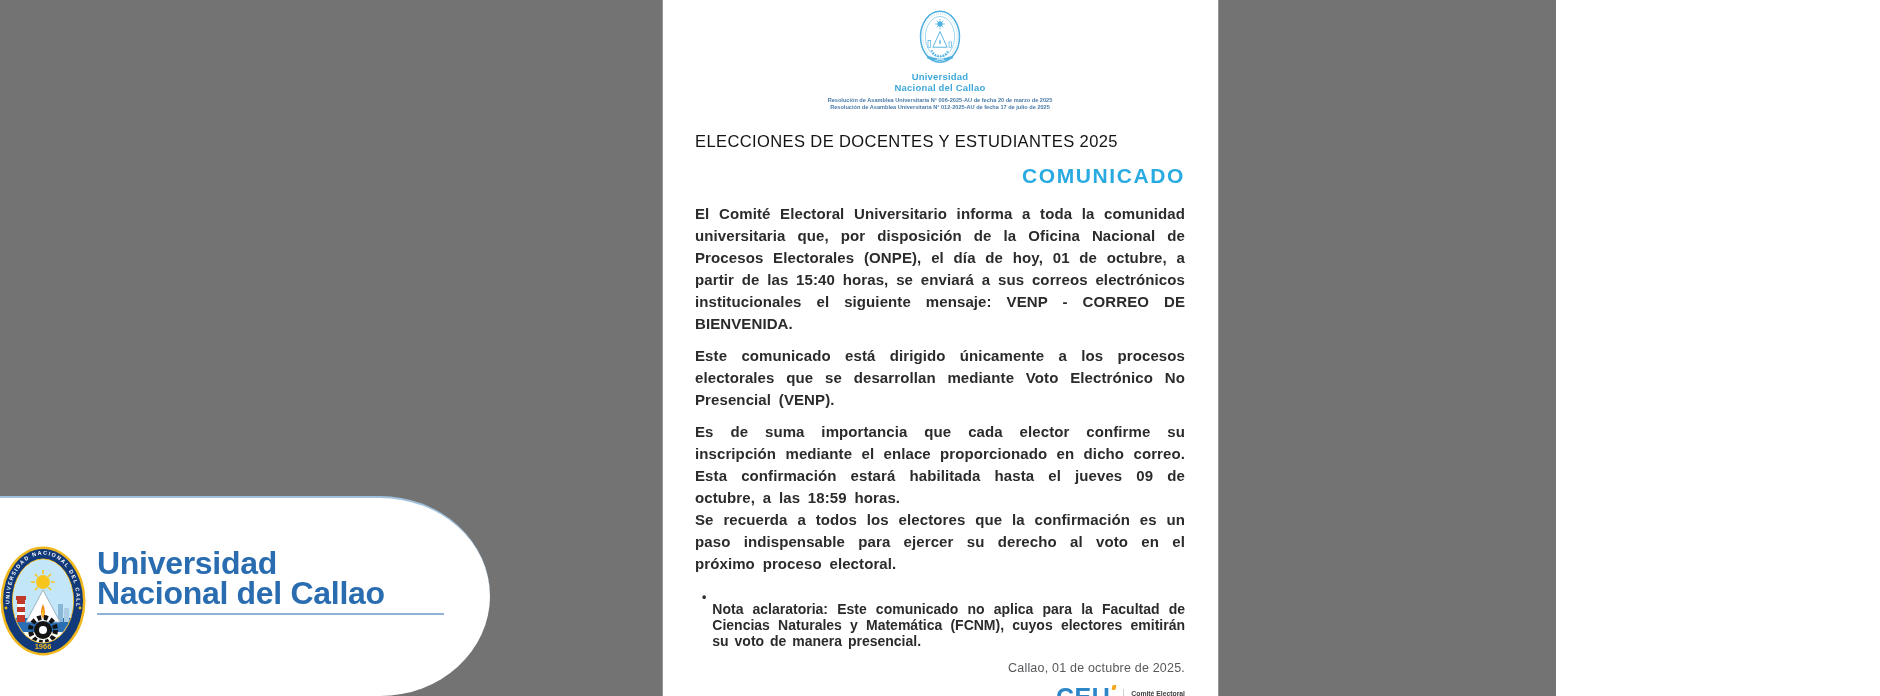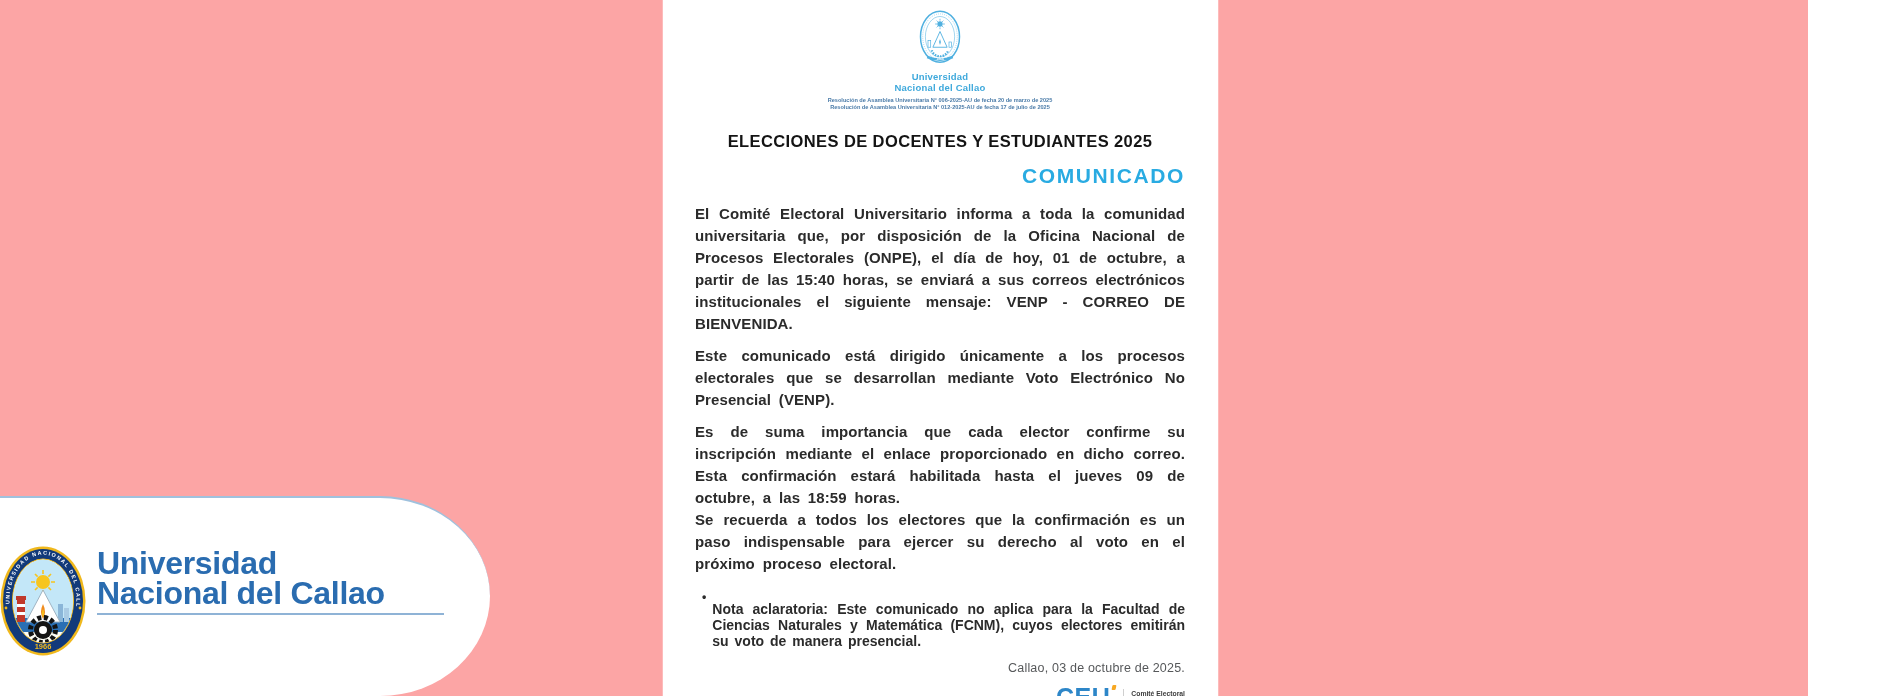--- a/index.html
+++ b/index.html
@@ -1,21 +1,21 @@
 <!DOCTYPE html>
 <html><head>
 <meta charset="utf-8">
 <style>
   * { margin:0; padding:0; box-sizing:border-box; }
   html,body { width:1880px; height:696px; }
   body { font-family:"Liberation Sans", sans-serif; }
 
   .stage {
-    position:relative; width:1808px; height:696px;
-    background:#fca5a5; overflow:hidden;
+    position:relative; width:1556px; height:696px;
+    background:#737373; overflow:hidden;
   }
 
   
   .doc-panel {
     position:absolute; left:663px; top:0; width:555px; height:696px;
     background:#ffffff;
     box-shadow:0 0 0 1px rgba(255,255,255,0.25);
   }
   .doc-inner { padding:0 33px 0 32px; }
 
@@ -24,21 +24,21 @@
   .doc-univ-name {
     margin-top:2px; text-align:center; font-weight:700;
     font-size:9.5px; line-height:11px; color:#3fa9dc; letter-spacing:0.2px;
   }
   .doc-res {
     margin-top:4px; text-align:center; font-weight:700;
     font-size:5.6px; line-height:6.8px; color:#4a7ba8;
   }
 
   .doc-title {
-    margin-top:21px; text-align:center; font-weight:700;
+    margin-top:21px; text-align:left; font-weight:400;
     font-size:16.5px; letter-spacing:0.4px; color:#141414;
   }
   .doc-subtitle {
     margin-top:13px; text-align:right; font-weight:700;
     font-size:21px; letter-spacing:1.6px; color:#29abe2;
   }
 
   .doc-body { margin-top:15px; }
   .para {
     font-size:15px; line-height:22px; font-weight:700; color:#2b2b2b;
@@ -158,21 +158,21 @@
         <p class="para">Este comunicado está dirigido únicamente a los procesos electorales que se desarrollan mediante Voto Electrónico No Presencial (VENP).</p>
         <p class="para tight">Es de suma importancia que cada elector confirme su inscripción mediante el enlace proporcionado en dicho correo. Esta confirmación estará habilitada hasta el jueves 09 de octubre, a las 18:59 horas.</p>
         <p class="para tight">Se recuerda a todos los electores que la confirmación es un paso indispensable para ejercer su derecho al voto en el próximo proceso electoral.</p>
       </div>
 
       <div class="note-row">
         <span class="note-bullet">•</span>
         <span class="note-text">Nota aclaratoria: Este comunicado no aplica para la Facultad de Ciencias Naturales y Matemática (FCNM), cuyos electores emitirán su voto de manera presencial.</span>
       </div>
 
-      <div class="dateline">Callao, 03 de octubre de 2025.</div>
+      <div class="dateline">Callao, 01 de octubre de 2025.</div>
 
       <div class="ceu-row">
         <span class="ceu-wrap">
           <span class="ceu-word">CEU</span>
           <span class="ceu-mark"></span>
         </span>
         <span class="ceu-divider"></span>
         <span class="ceu-label">
           <div>Comité Electoral</div>
           <div>Universitario</div>

